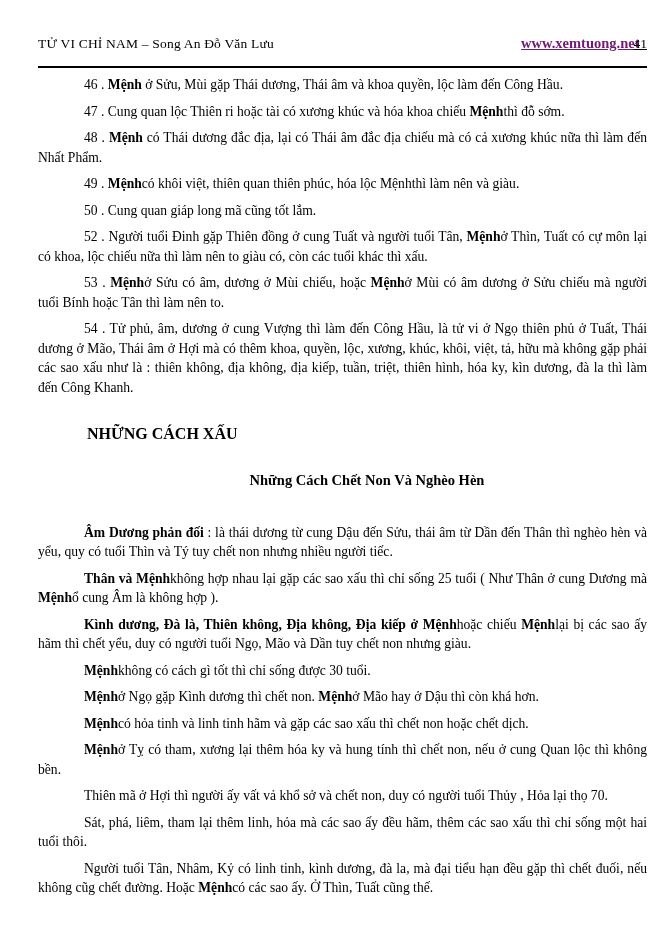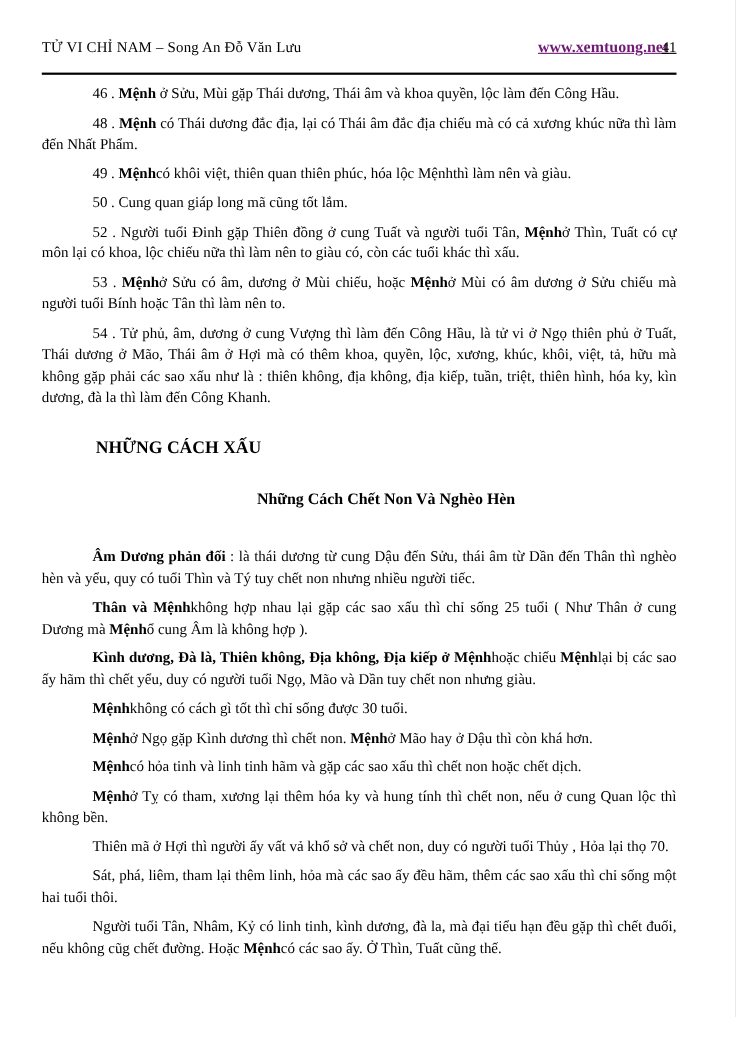--- a/index.html
+++ b/index.html
@@ -4,21 +4,21 @@
 <style>
   * { margin:0; padding:0; box-sizing:border-box; }
   html,body { background:#888; }
   body { font-family:"Liberation Serif", serif; }
   .page {
     position:relative;
     width:669px; height:947px;
     margin:0 auto;
     background:#ffffff;
     color:#000;
-    padding:34px 54px 0 38px;
+    padding:34px 22px 0 38px;
     overflow:hidden;
   }
   .header {
     display:flex;
     justify-content:space-between;
     align-items:baseline;
   }
   .header-title {
     font-size:13.5px;
     letter-spacing:0.2px;
@@ -72,20 +72,21 @@
 <body>
 
 <div class="page" style="color: rgb(0, 0, 0);">
   <div class="header">
     <span class="header-title">TỬ VI CHỈ NAM – Song An Đỗ Văn Lưu</span>
     <span class="header-right"><a class="site-link" style="color: #701a75; font-family: Liberation Serif, serif;">www.xemtuong.net</a><span class="page-num">41</span></span>
   </div>
   <div class="rule"></div>
   <div class="content" id="content">
       <div class="blk p"><span>46 . </span><span class="b">Mệnh</span><span> ở Sửu, Mùi gặp Thái dương, Thái âm và khoa quyền, lộc làm đến Công Hầu.</span></div>
+      <div class="blk p"><span>47 . Cung quan lộc Thiên ri hoặc tài có xương khúc và hóa khoa chiếu </span><span class="b">Mệnh</span><span>thì đỗ sớm.</span></div>
       <div class="blk p"><span>48 . </span><span class="b">Mệnh</span><span> có Thái dương đắc địa, lại có Thái âm đắc địa chiếu mà có cả xương khúc nữa thì làm đến Nhất Phẩm.</span></div>
       <div class="blk p"><span>49 . </span><span class="b">Mệnh</span><span>có khôi việt, thiên quan thiên phúc, hóa lộc Mệnhthì làm nên và giàu.</span></div>
       <div class="blk p"><span>50 . Cung quan giáp long mã cũng tốt lắm.</span></div>
       <div class="blk p"><span>52 . Người tuổi Đinh gặp Thiên đồng ở cung Tuất và người tuổi Tân, </span><span class="b">Mệnh</span><span>ở Thìn, Tuất có cự môn lại có khoa, lộc chiếu nữa thì làm nên to giàu có, còn các tuổi khác thì xấu.</span></div>
       <div class="blk p"><span>53 . </span><span class="b">Mệnh</span><span>ở Sửu có âm, dương ở Mùi chiếu, hoặc </span><span class="b">Mệnh</span><span>ở Mùi có âm dương ở Sửu chiếu mà người tuổi Bính hoặc Tân thì làm nên to.</span></div>
       <div class="blk p"><span>54 . Tử phủ, âm, dương ở cung Vượng thì làm đến Công Hầu, là tử vi ở Ngọ thiên phủ ở Tuất, Thái dương ở Mão, Thái âm ở Hợi mà có thêm khoa, quyền, lộc, xương, khúc, khôi, việt, tả, hữu mà không gặp phải các sao xấu như là : thiên không, địa không, địa kiếp, tuần, triệt, thiên hình, hóa ky, kìn dương, đà la thì làm đến Công Khanh.</span></div>
       <div class="blk h1"><span class="b">NHỮNG CÁCH XẤU</span></div>
       <div class="blk h2"><span class="b">Những Cách Chết Non Và Nghèo Hèn</span></div>
       <div class="blk p gap"><span class="b">Âm Dương phản đối</span><span> :  là thái dương từ cung Dậu đến Sửu, thái âm từ Dần đến Thân thì nghèo hèn và yểu, quy có tuổi Thìn và Tý tuy chết non nhưng nhiều người tiếc.</span></div>
       <div class="blk p"><span class="b">Thân và Mệnh</span><span>không hợp nhau lại gặp các sao xấu thì chỉ sống 25 tuổi ( Như Thân ở cung Dương mà </span><span class="b">Mệnh</span><span>ổ cung Âm là không hợp ).</span></div>

